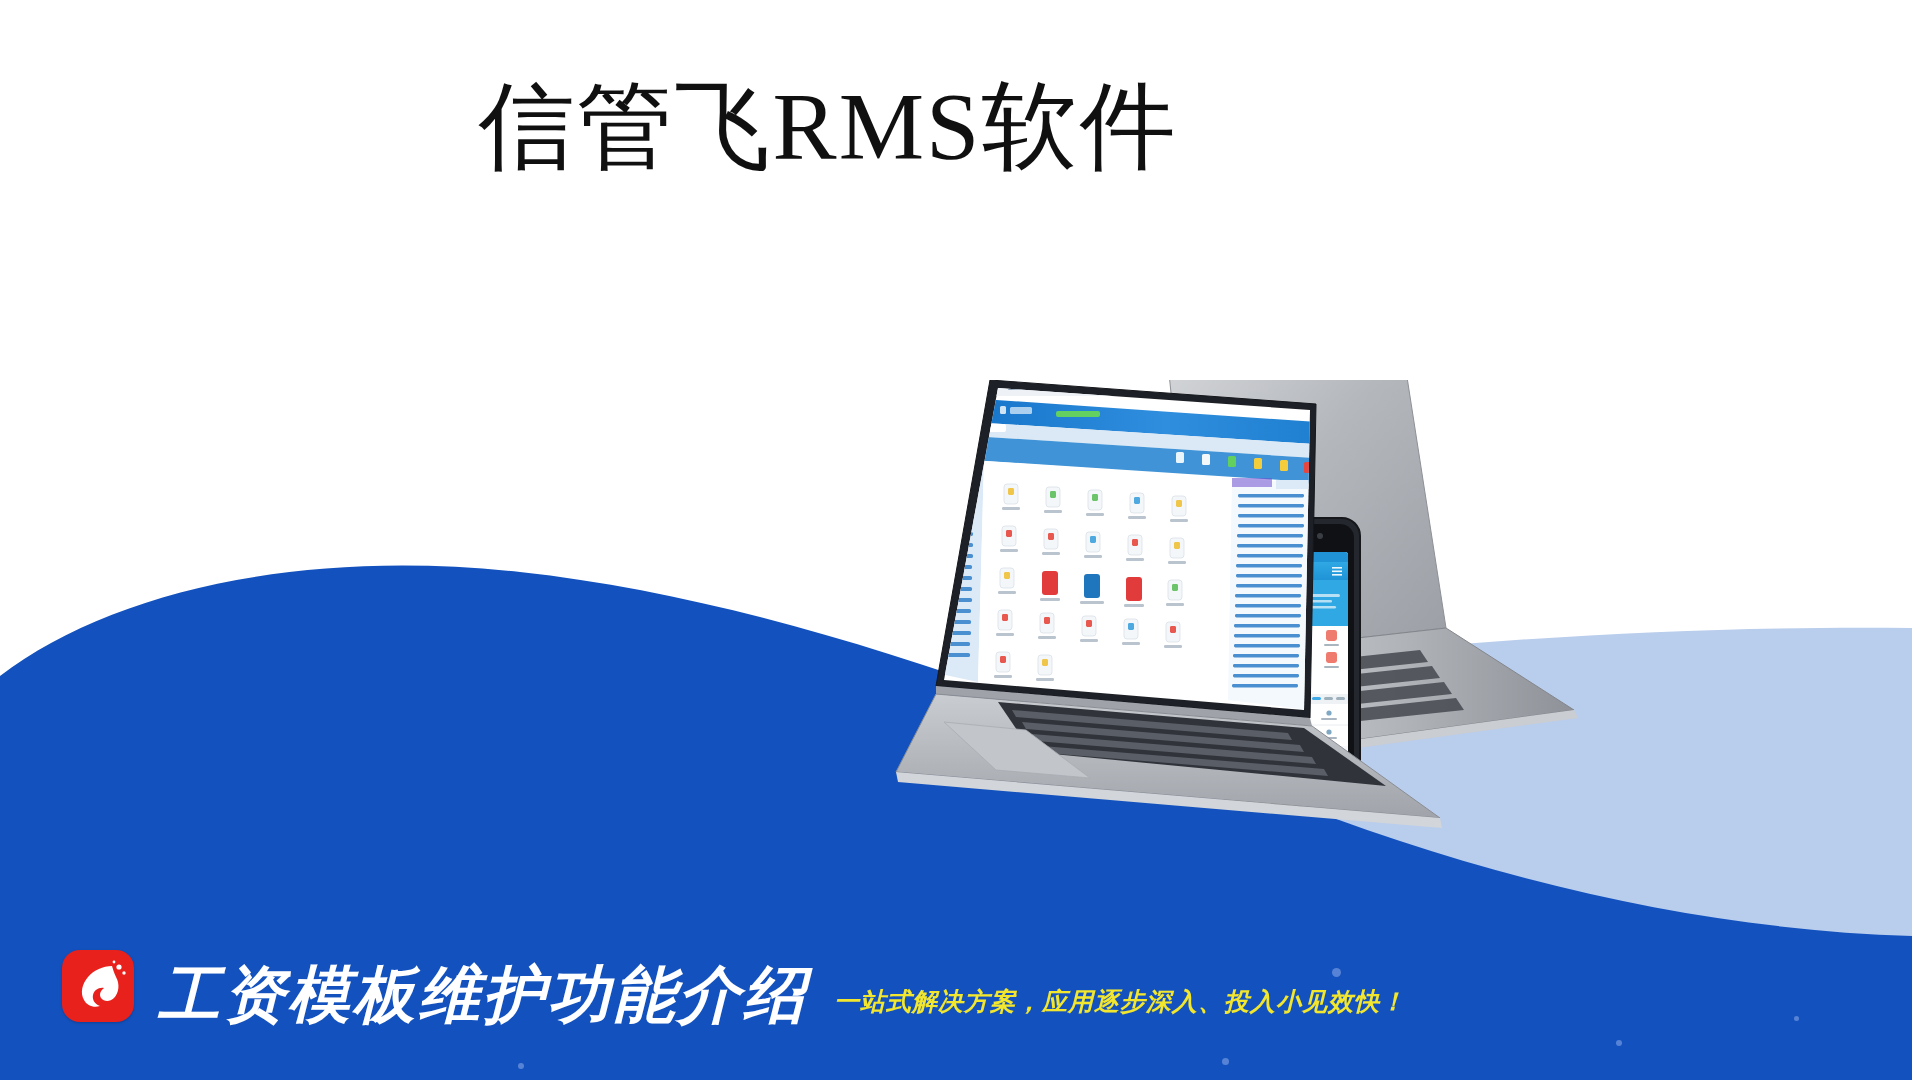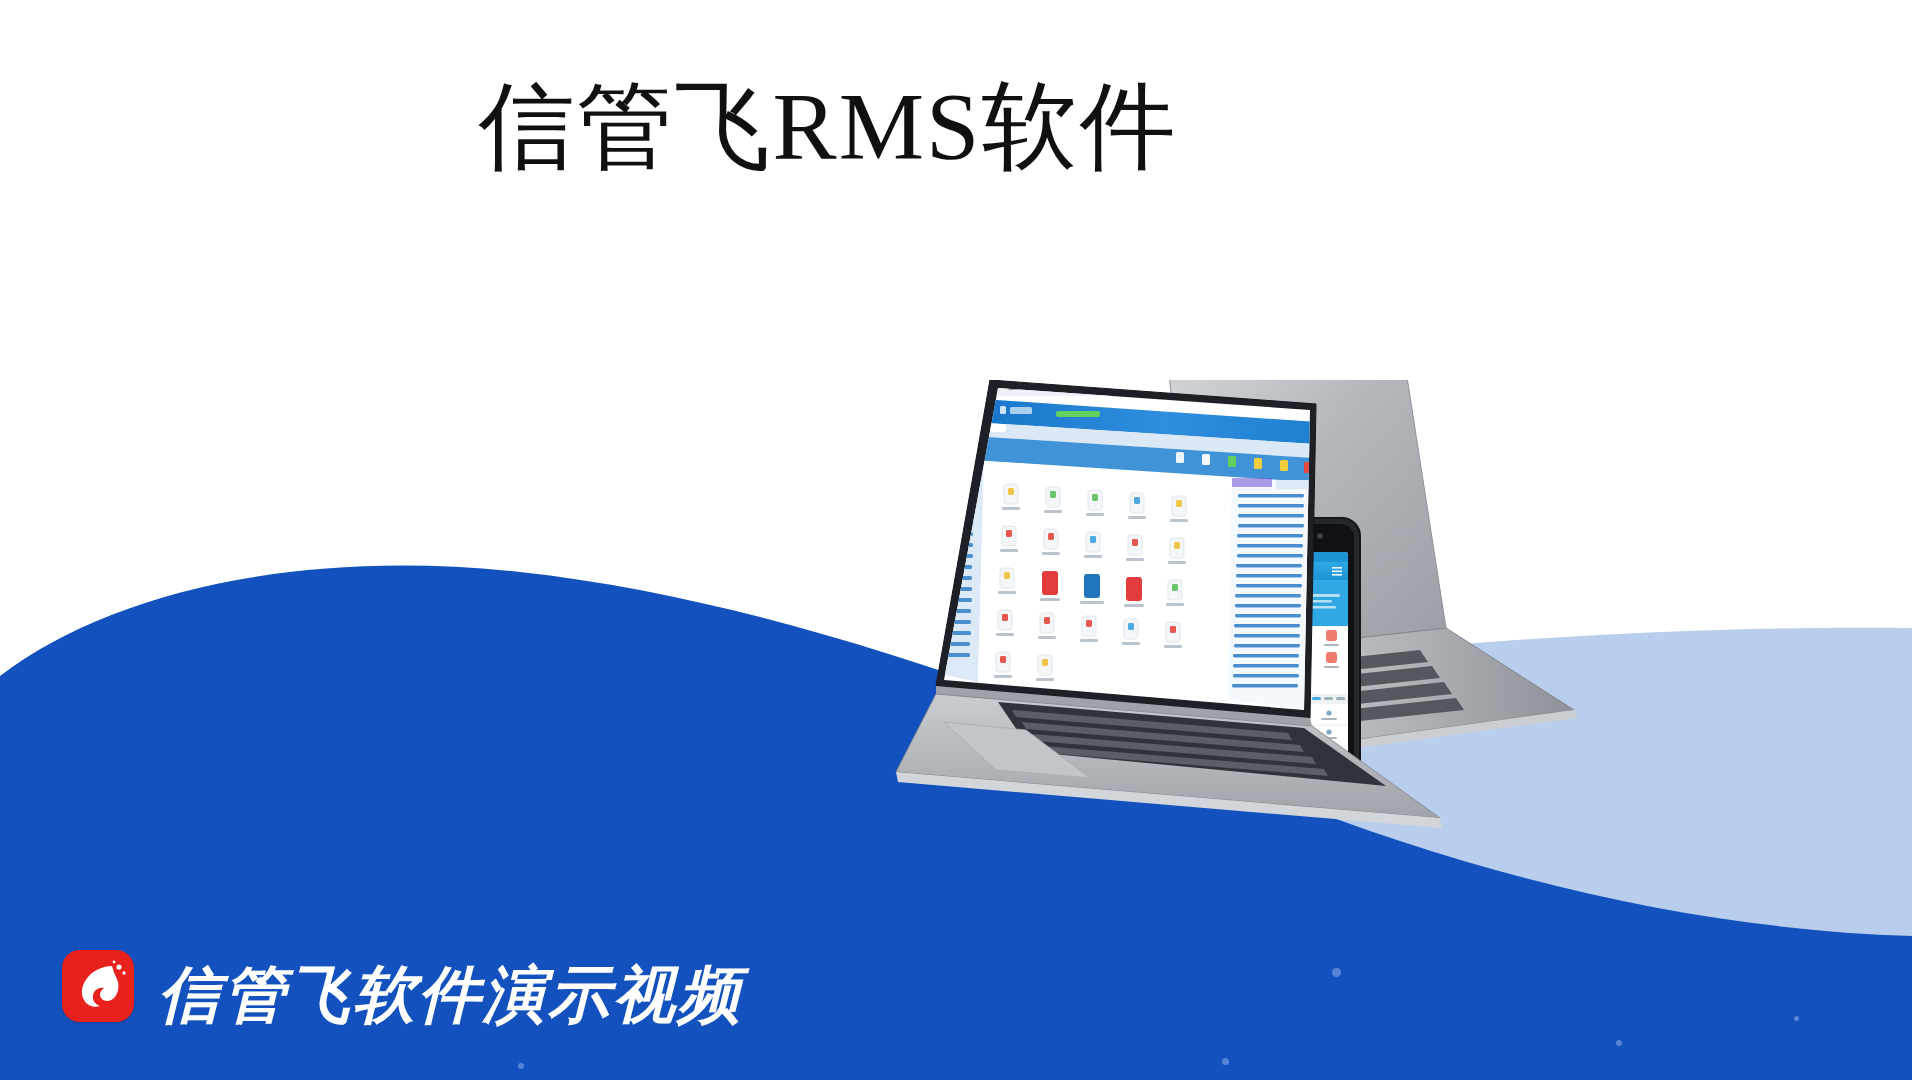--- a/index.html
+++ b/index.html
@@ -552,21 +552,22 @@
                  C25,56 32,58 38,56 C33,54 30,50 31,45
                  C32,40 37,37 42,38 C38,41 37,45 39,48
                  C42,52 48,52 52,48 C57,43 58,34 54,27
                  C52,23 51,19 50,16 Z"></path>
         <path fill="#ffffff" d="M30,33 C34,29 40,27 46,28 C42,31 38,34 35,38 Z"></path>
         <circle fill="#ffffff" cx="57" cy="17" r="2.6"></circle>
         <circle fill="#ffffff" cx="62" cy="23" r="1.7"></circle>
         <circle fill="#ffffff" cx="52" cy="12" r="1.4"></circle>
       </svg>
     </div>
-    <div id="brand-name">信管飞软件演示视频</div>
+    <div id="brand-name">工资模板维护功能介绍</div>
+    <div id="brand-tagline">一站式解决方案，应用逐步深入、投入小见效快！</div>
   </div>
 
   <div class="deco-dot" style="left:1332px; top:968px; width:9px; height:9px;"></div>
   <div class="deco-dot" style="left:1616px; top:1040px; width:6px; height:6px;"></div>
   <div class="deco-dot" style="left:1794px; top:1016px; width:5px; height:5px;"></div>
   <div class="deco-dot" style="left:518px;  top:1063px; width:6px; height:6px;"></div>
   <div class="deco-dot" style="left:1222px; top:1058px; width:7px; height:7px;"></div>
 
 </div>
 

